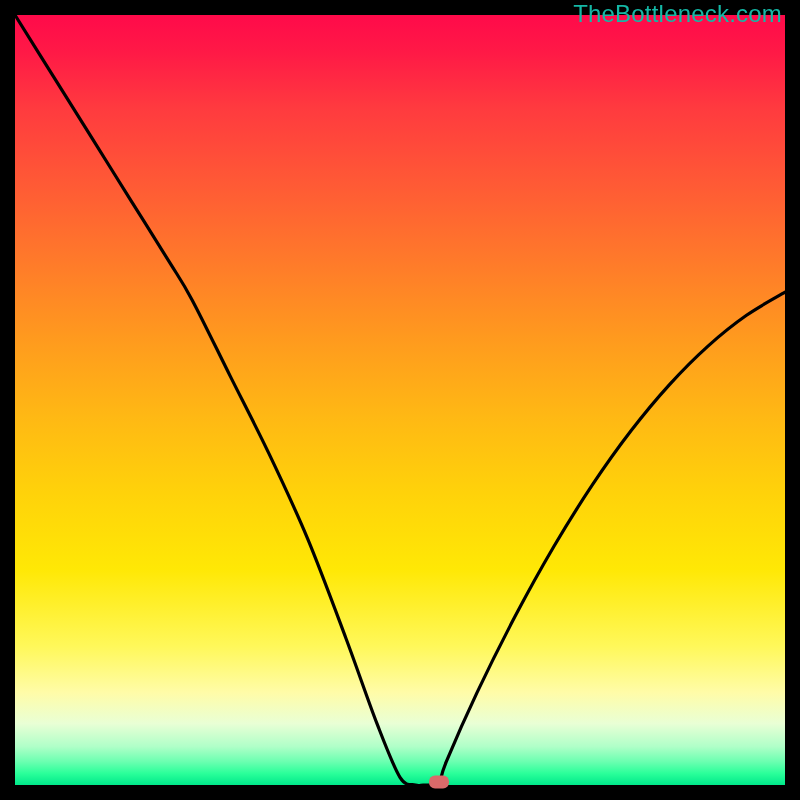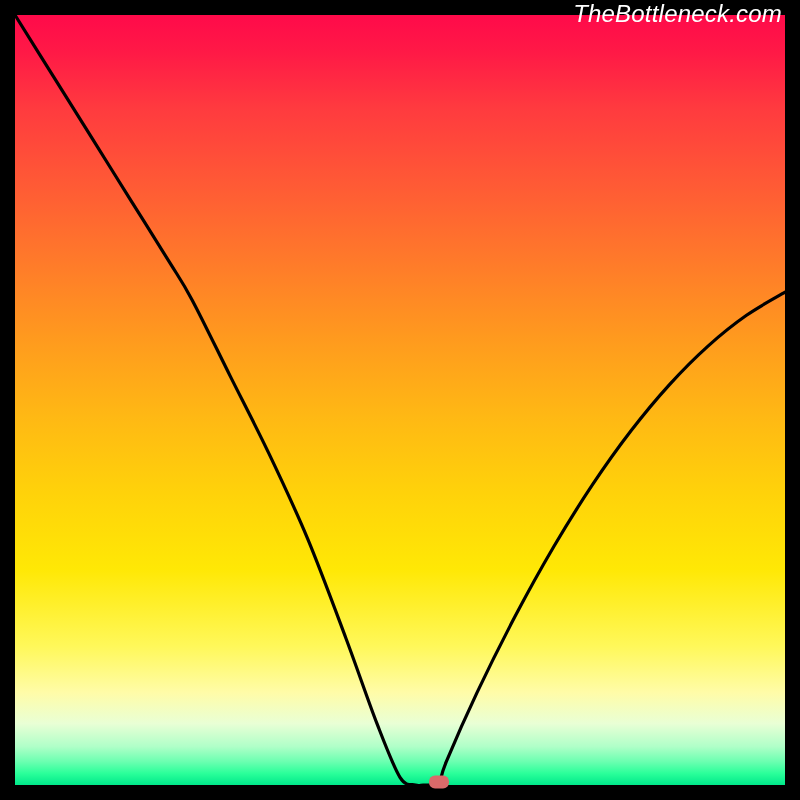--- a/index.html
+++ b/index.html
@@ -34,24 +34,23 @@
       #2aff9a 98.5%,
       #00e88a 100%
     );
   }
   .watermark {
     position: absolute;
     top: 0px;
     right: 18px;
     font-family: Arial, Helvetica, sans-serif;
     font-size: 24px;
-    color: #ffffff;
+    color: #14b8a6;
     font-weight: 400;
     letter-spacing: 0.2px;
-    font-style: italic;
   }
   .curve {
     position: absolute;
     left: 15px;
     top: 15px;
     width: 770px;
     height: 770px;
     overflow: visible;
   }
   .marker {

